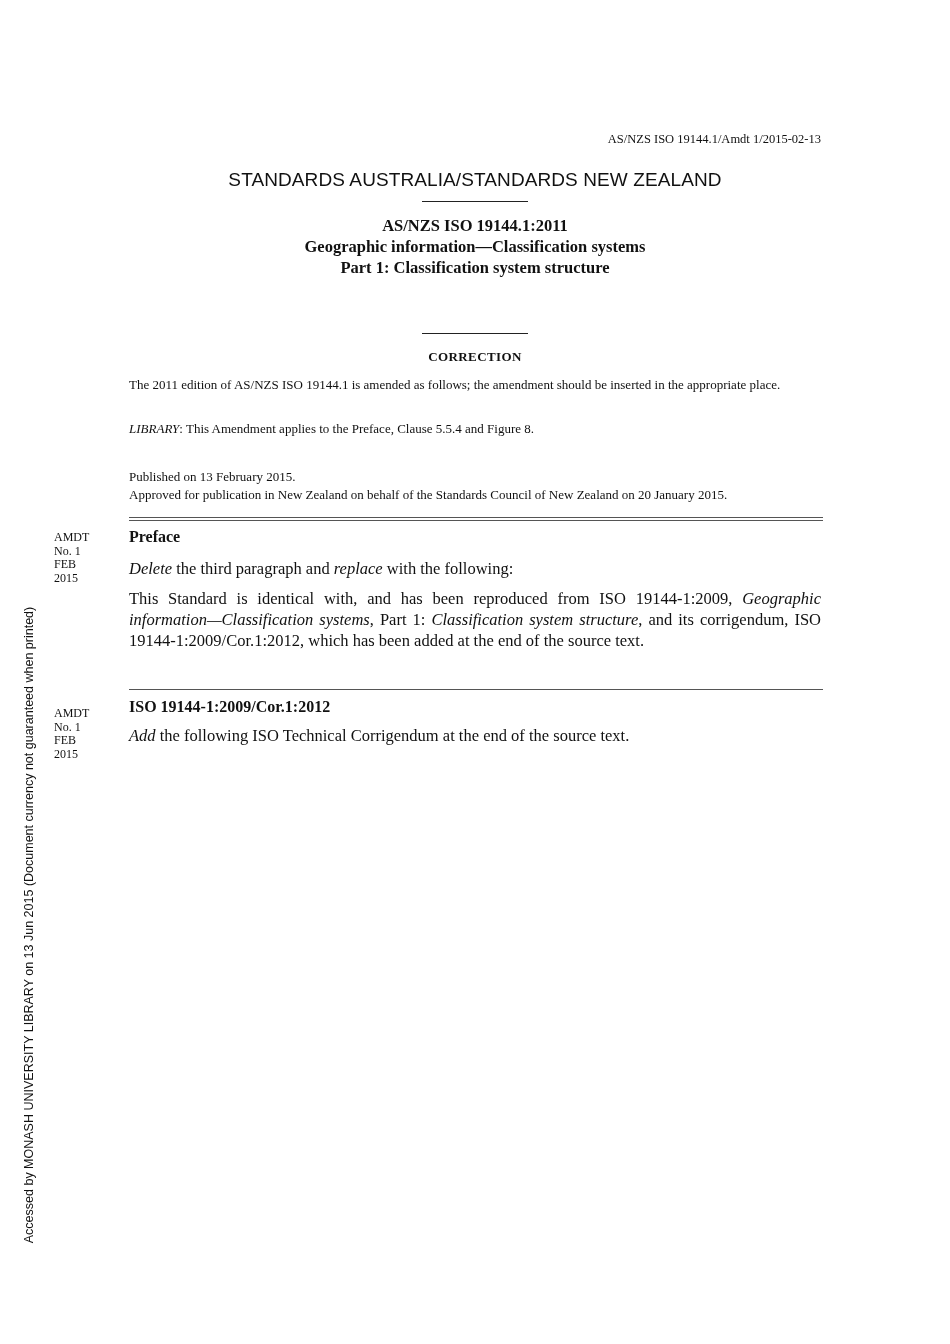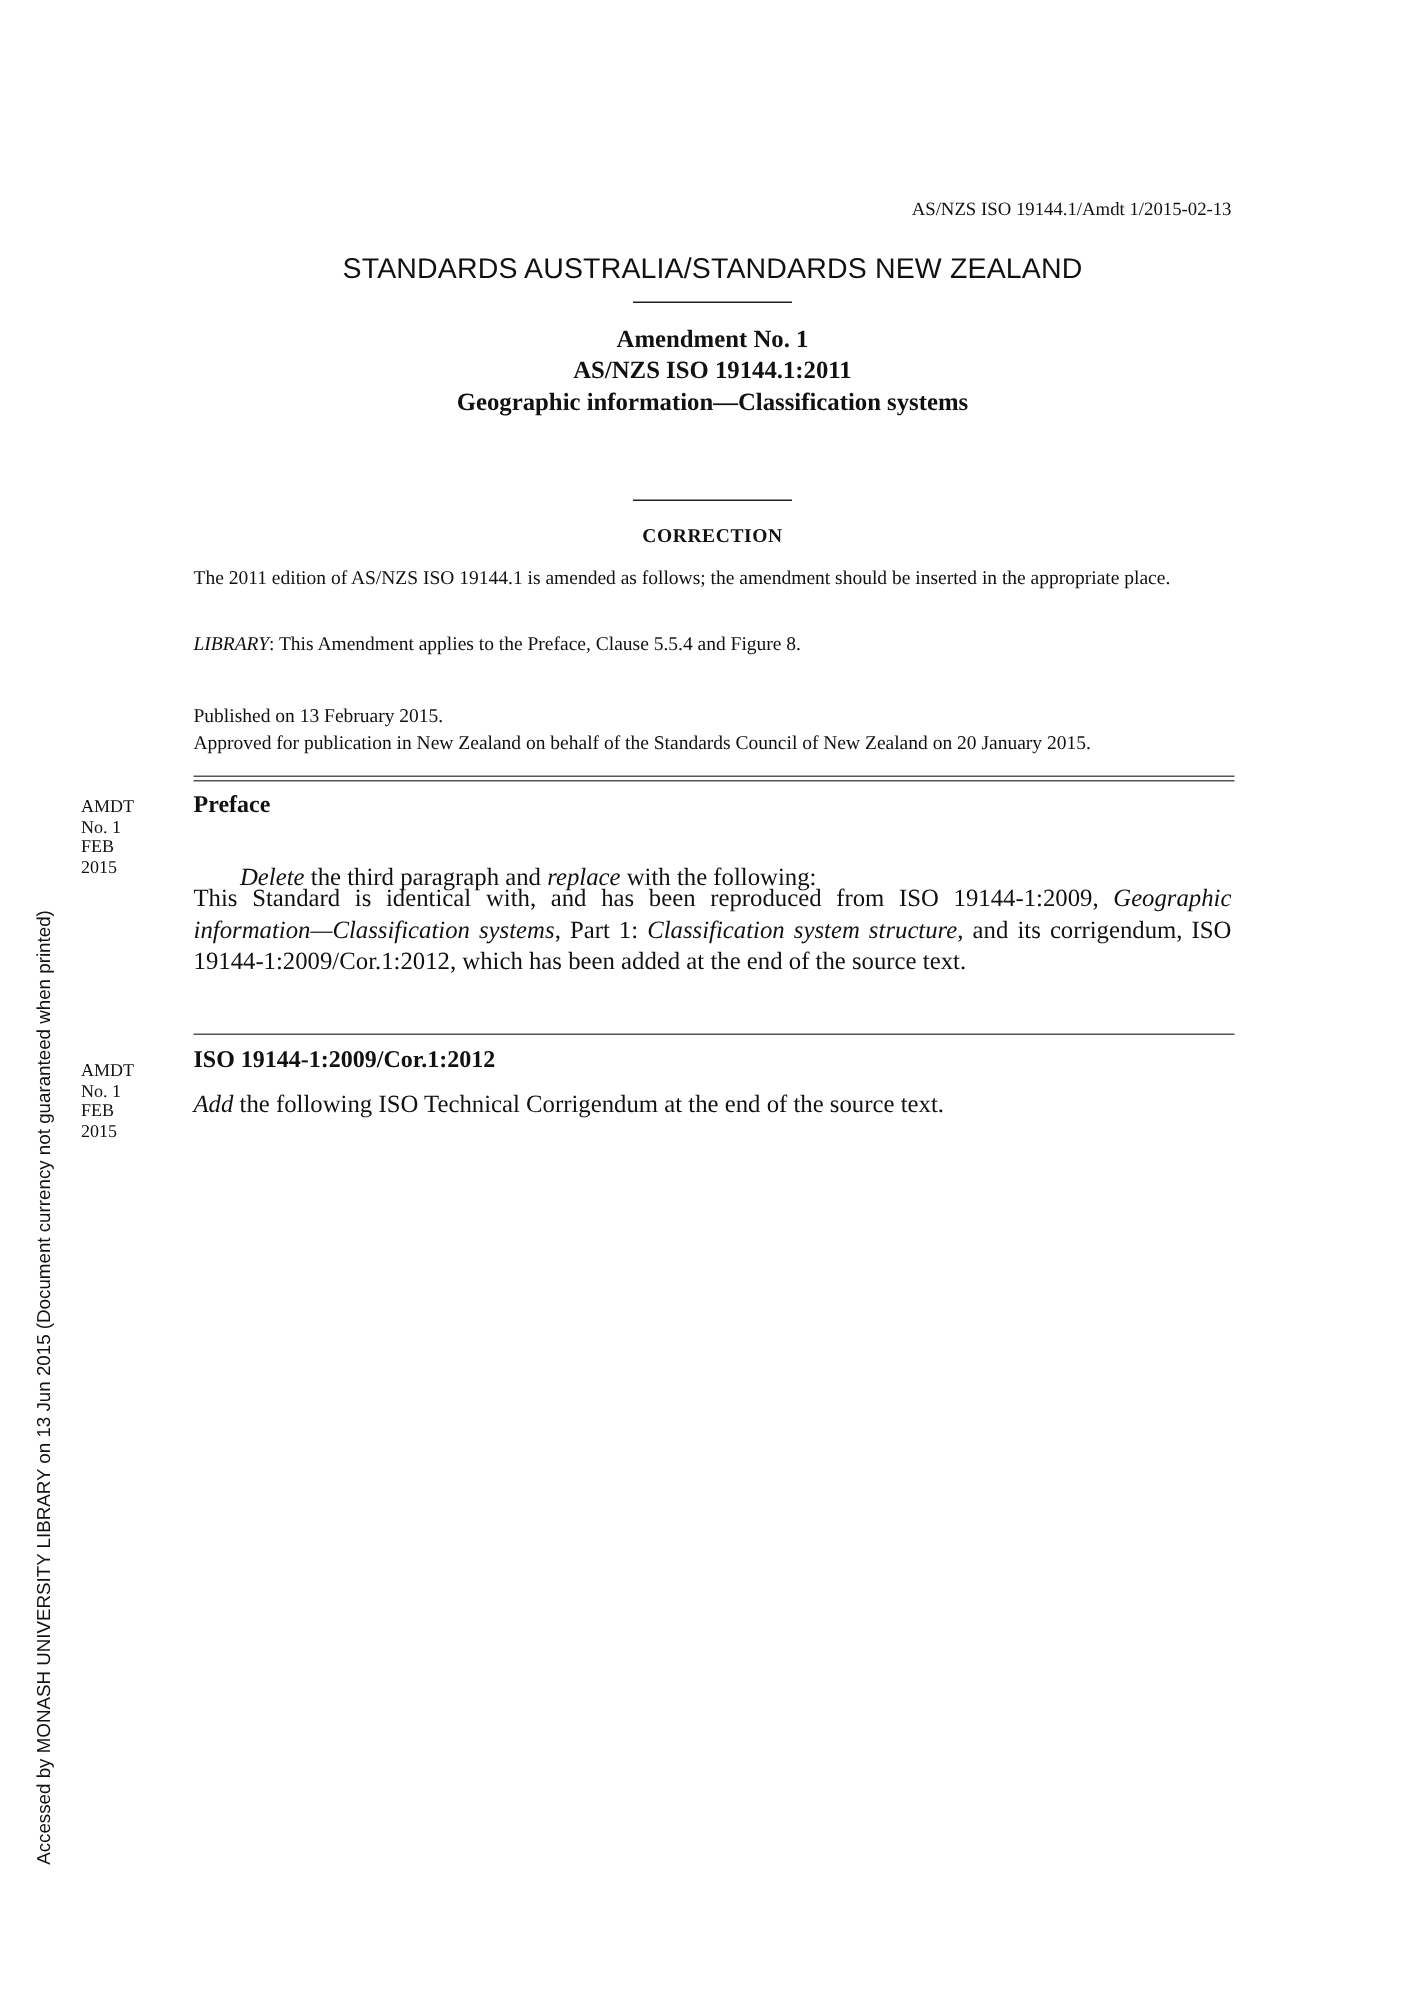--- a/index.html
+++ b/index.html
@@ -116,23 +116,23 @@
     i { font-style: italic; }
   </style>
 </head>
 <body>
 
 <div class="abs doc-ref">AS/NZS ISO 19144.1/Amdt 1/2015-02-13</div>
 <div class="abs org-title">STANDARDS AUSTRALIA/STANDARDS NEW ZEALAND</div>
 <div class="abs short-rule" style="top:201px;"></div>
 
 <div class="abs title-block">
-  <div>Amendment No. 1</div>
   <div>AS/NZS ISO 19144.1:2011</div>
   <div>Geographic information—Classification systems</div>
+  <div>Part 1: Classification system structure</div>
 </div>
 <div class="abs short-rule" style="top:333px;"></div>
 
 <div class="abs correction">CORRECTION</div>
 
 <div class="abs small-para" style="top:376px;">The 2011 edition of AS/NZS ISO 19144.1 is amended as follows; the amendment should be inserted in the appropriate place.</div>
 <div class="abs small-para" style="top:420px;"><i>LIBRARY</i><span>: This Amendment applies to the Preface, Clause 5.5.4 and Figure 8.</span></div>
 <div class="abs small-para" style="top:468px;">
   <div>Published on 13 February 2015.</div>
   <div>Approved for publication in New Zealand on behalf of the Standards Council of New Zealand on 20 January 2015.</div>
@@ -140,21 +140,21 @@
 
 <div class="abs double-rule"></div>
 
 <div class="abs amdt-note" style="top:531px;">
   <div>AMDT</div>
   <div>No. 1</div>
   <div>FEB</div>
   <div>2015</div>
 </div>
 <div class="abs section-heading" style="top:528px;">Preface</div>
-<div class="abs body-para" style="top:574px;margin-left:31px;"><i>Delete</i><span> the third paragraph and </span><i>replace</i><span> with the following:</span></div>
+<div class="abs body-para" style="top:558px;"><i>Delete</i><span> the third paragraph and </span><i>replace</i><span> with the following:</span></div>
 <div class="abs body-para" style="top:588px;"><span>This Standard is identical with, and has been reproduced from ISO&nbsp;19144-1:2009, </span><i>Geographic information—Classification systems</i><span>, Part 1: </span><i>Classification system structure</i><span>, and its corrigendum, ISO 19144-1:2009/Cor.1:2012, which has been added at the end of the source text.</span></div>
 
 <div class="abs single-rule"></div>
 
 <div class="abs amdt-note" style="top:707px;">
   <div>AMDT</div>
   <div>No. 1</div>
   <div>FEB</div>
   <div>2015</div>
 </div>

